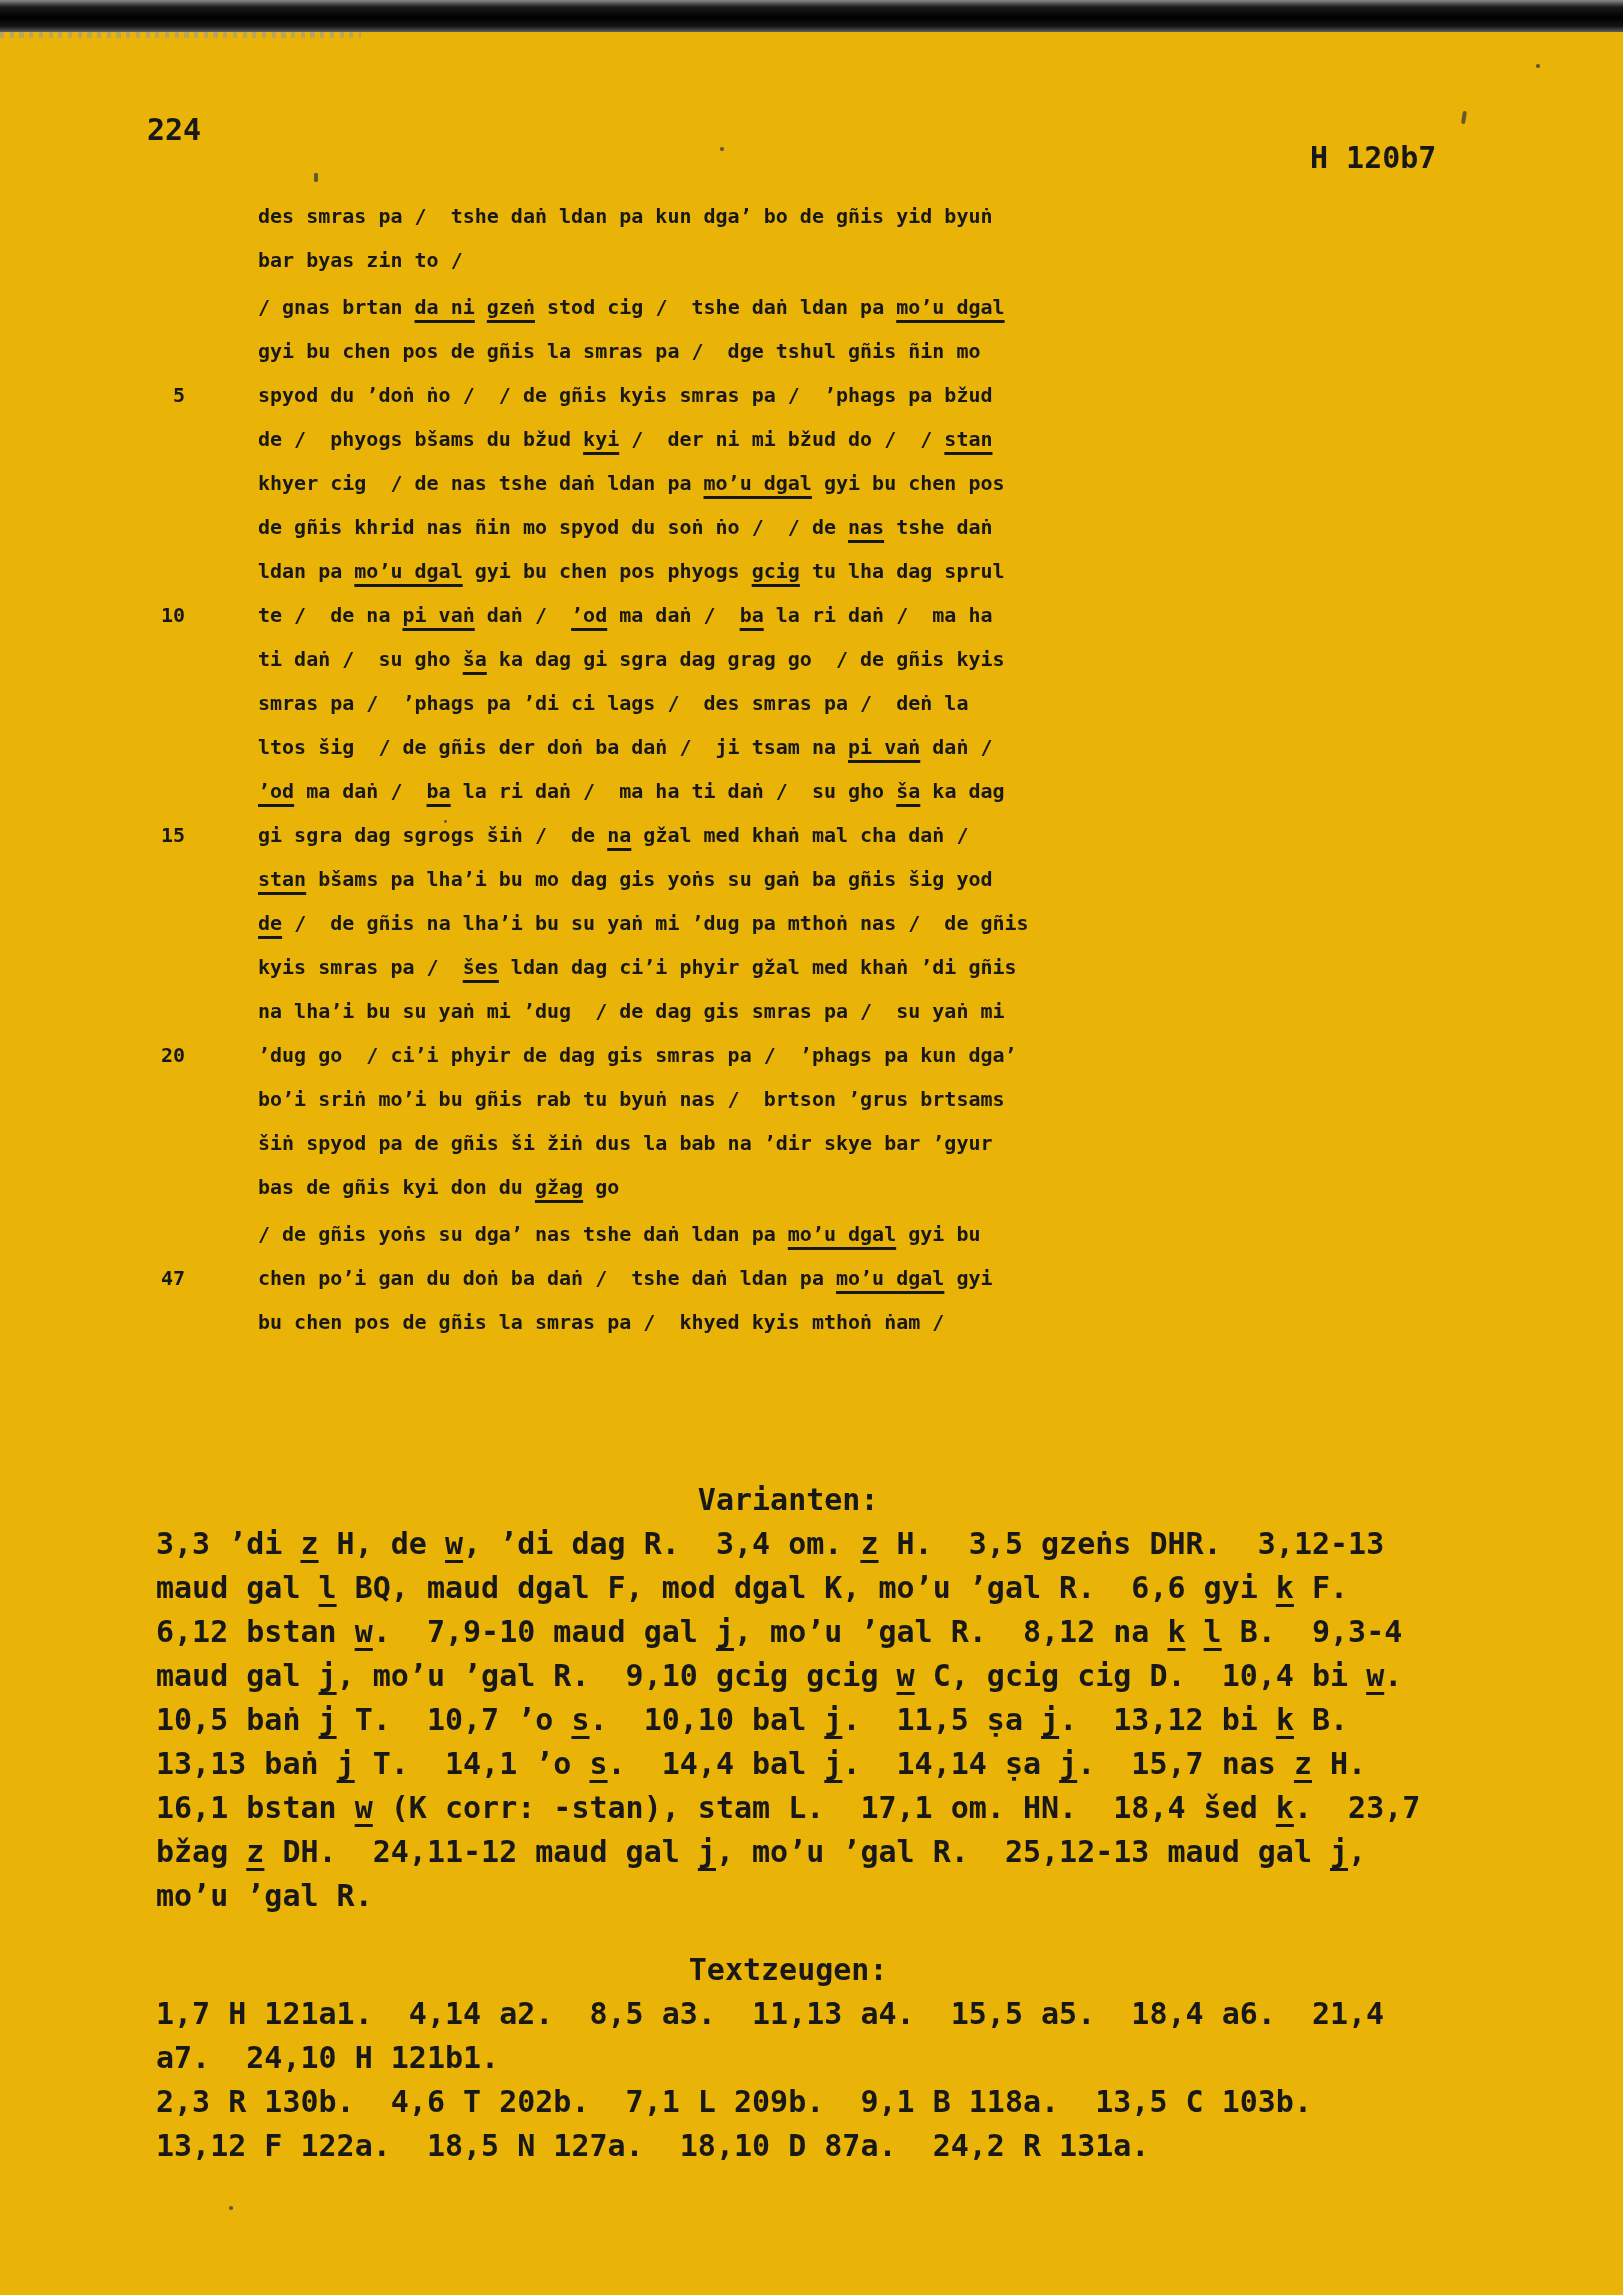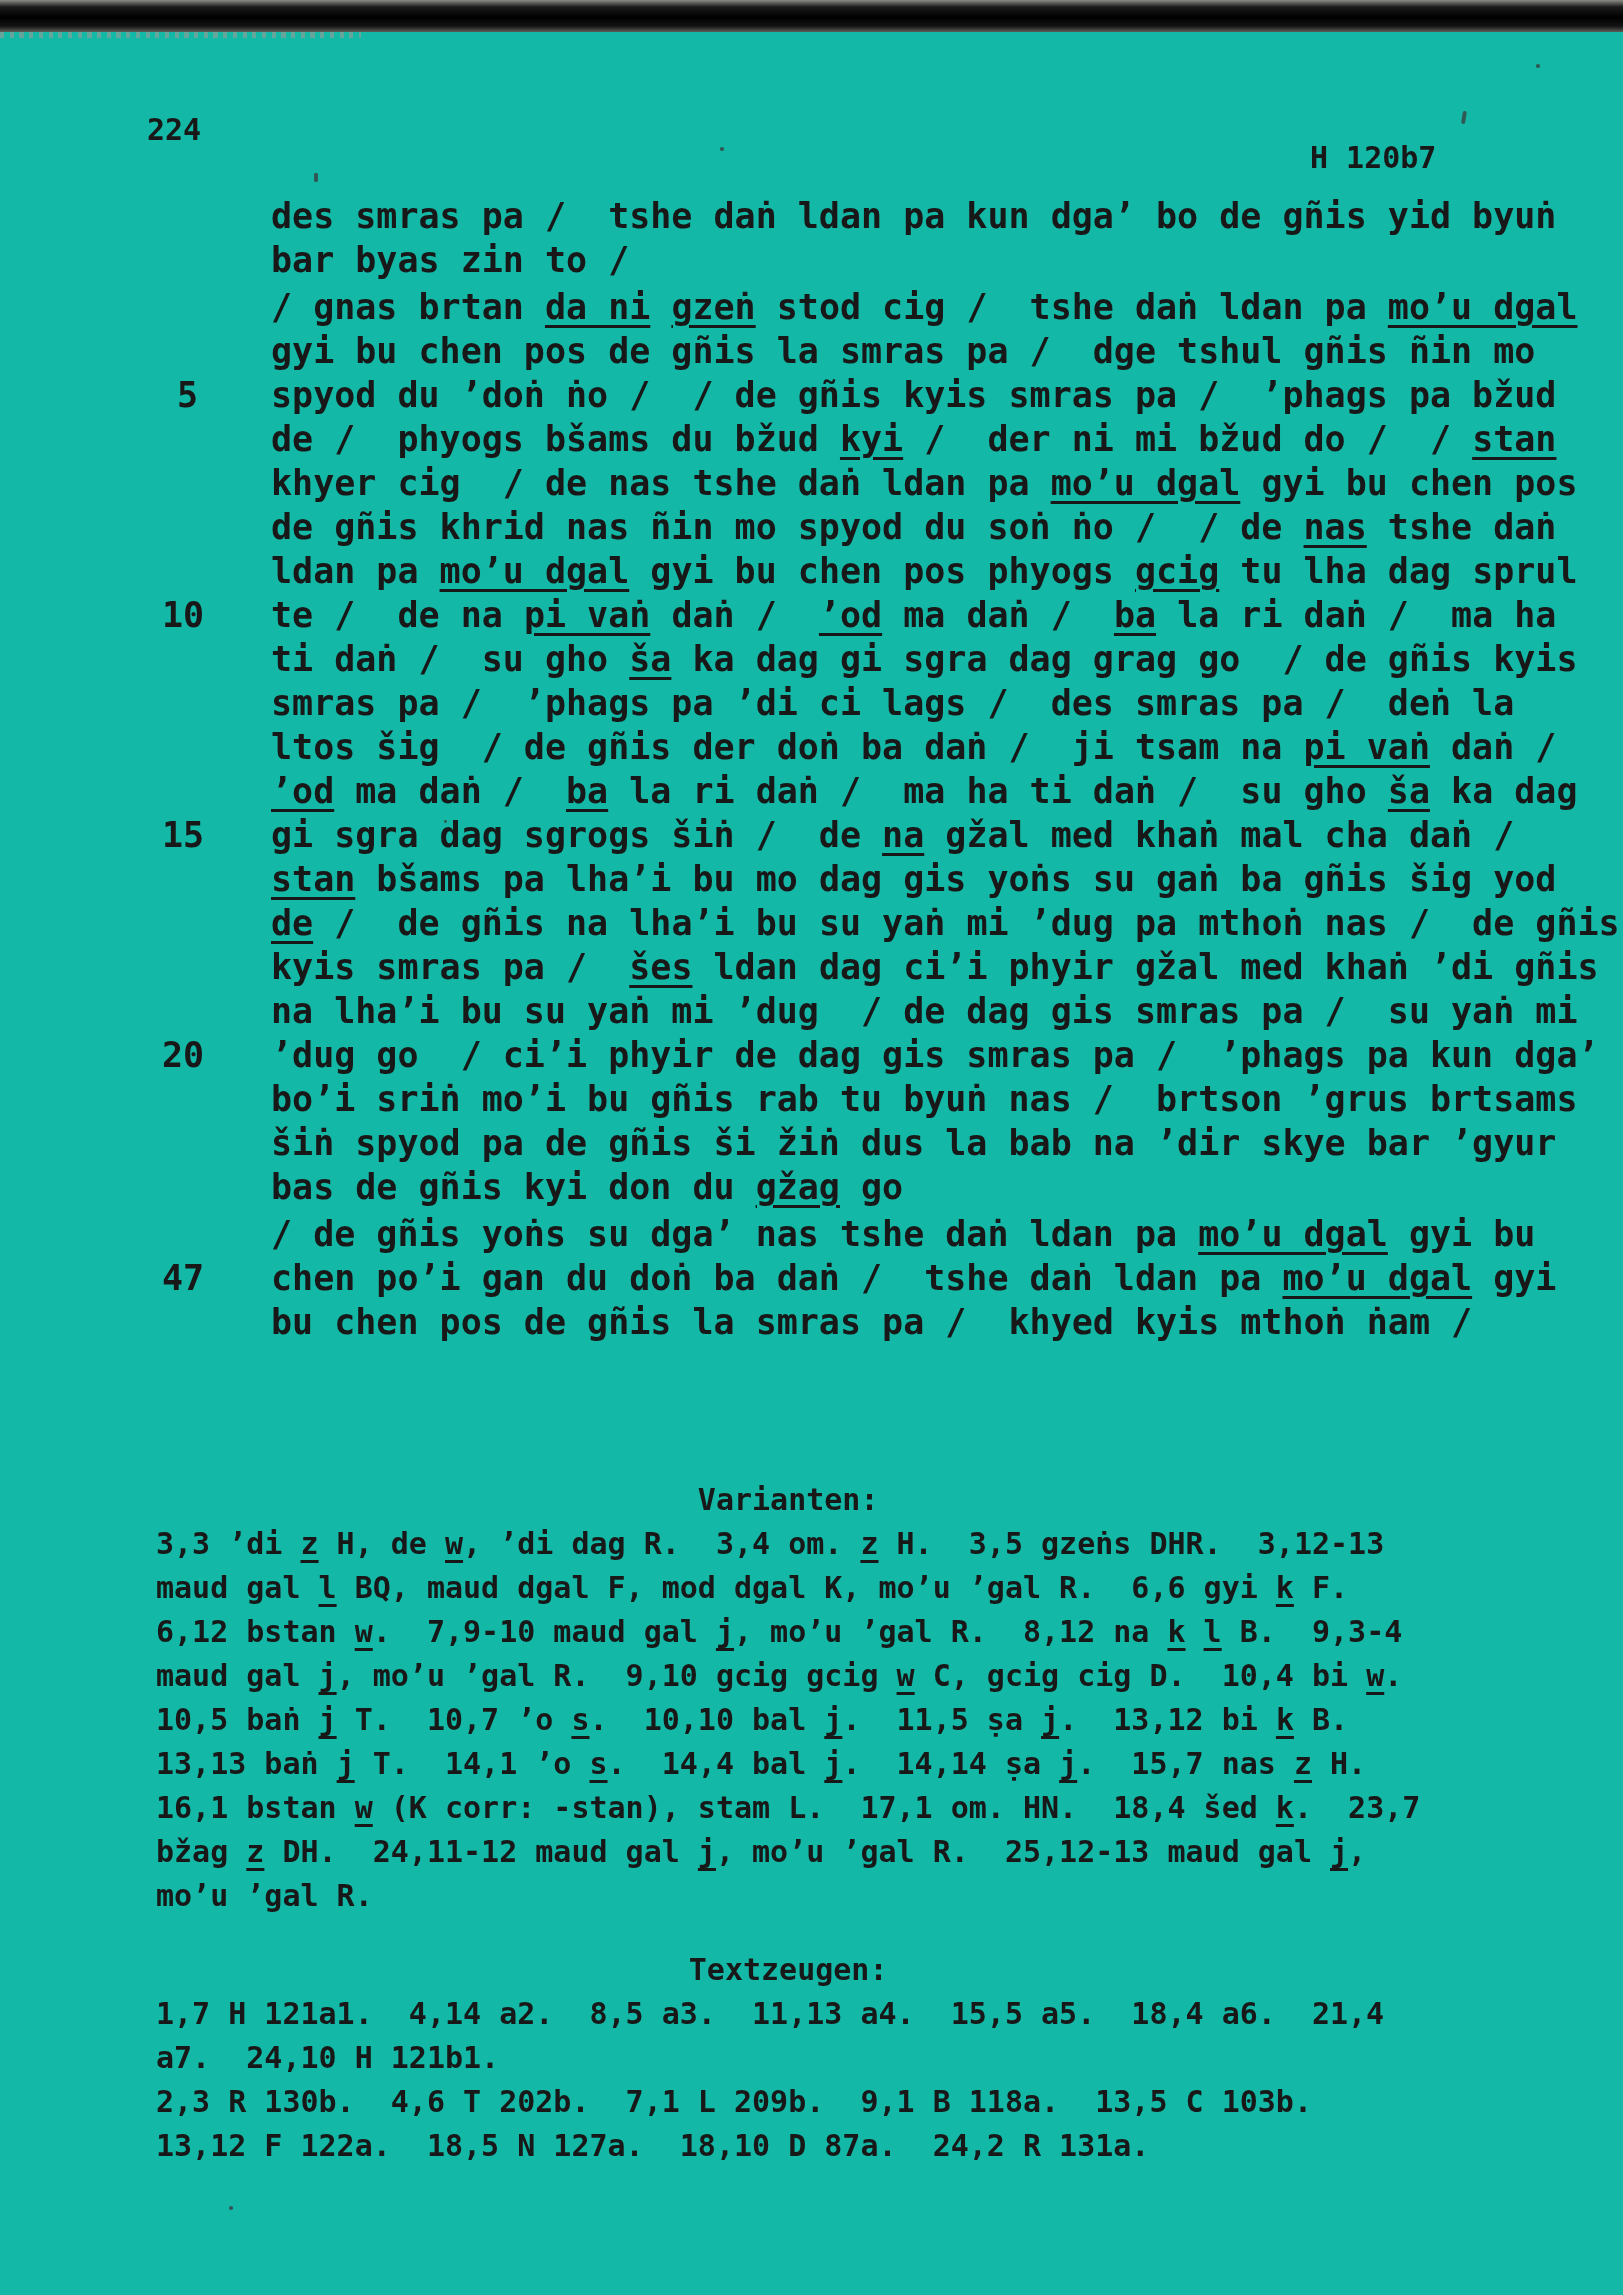--- a/index.html
+++ b/index.html
@@ -1,39 +1,39 @@
 <!DOCTYPE html>
 <html style="font-size:11px"><head>
 <meta charset="utf-8">
 <title>Scanned edition page</title>
 <style>
   html,body{margin:0;padding:0;background:#d8d8d4;}
   .page{
     position:relative;
     width:1623px;height:2295px;
-    background:#14b8a6;
+    background:#eab308;
     font-family:"DejaVu Sans Mono",monospace;
     font-weight:700;
     color:#181818;
     overflow:hidden;
   }
   .scan-band{
     position:absolute;top:0;left:0;width:1623px;height:32px;
     background:linear-gradient(180deg,#8a8a86 0%,#1a1a1a 22%,#000 55%,#141414 82%,#5c5c58 100%);
   }
   .scan-band:after{
     content:"";position:absolute;left:0;top:32px;width:361px;height:5.5px;
     background:repeating-linear-gradient(90deg,#9a9a96 0 4.2px,transparent 4.2px 9.7px);
     opacity:.6;
   }
   .pagenum{position:absolute;left:147px;top:108px;font-size:30px;line-height:44px;}
   .folio{position:absolute;left:1310px;top:96px;font-size:30px;line-height:44px;margin-top:40px;}
   .main{
-    position:absolute;left:271px;top:194px;
-    font-size:35px;line-height:44px;
+    position:absolute;left:258px;top:194px;
+    font-size:20px;line-height:44px;
   }
   .para + .para{margin-top:3px;}
   .line{white-space:pre;position:relative;}
   .lineno{
     position:absolute;left:-109px;top:0;width:36px;
     text-align:right;display:inline-block;
   }
   .u{
     text-decoration:underline;
     text-decoration-thickness:2.8px;

